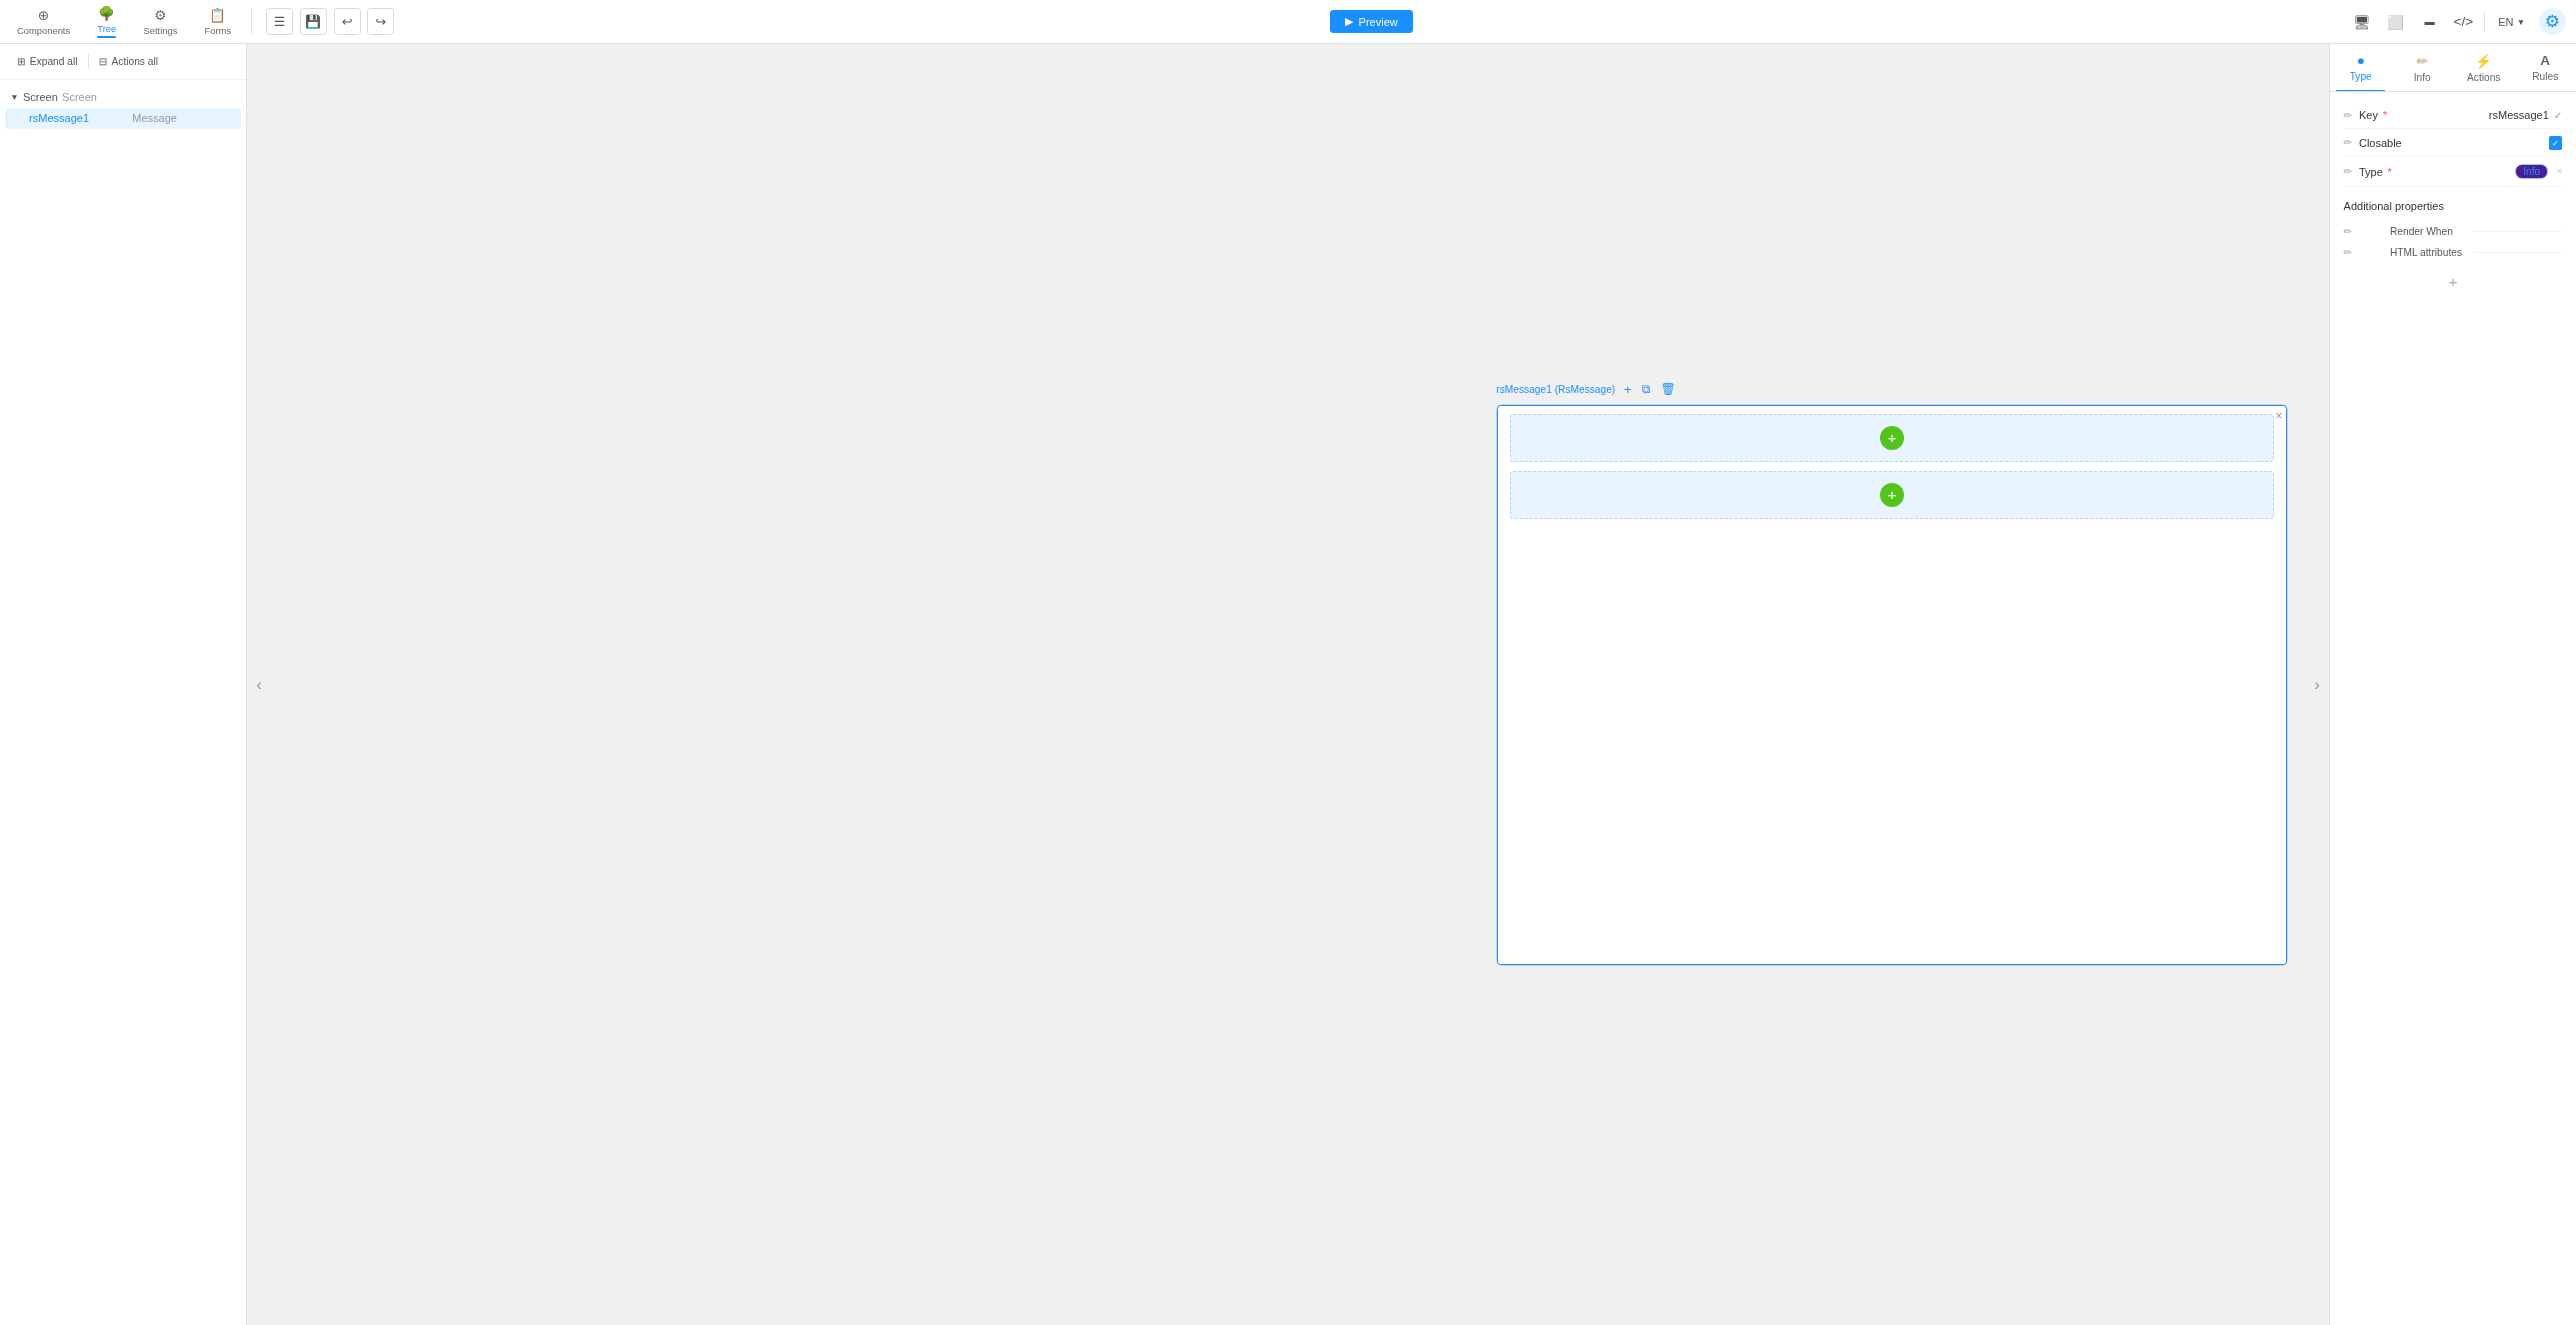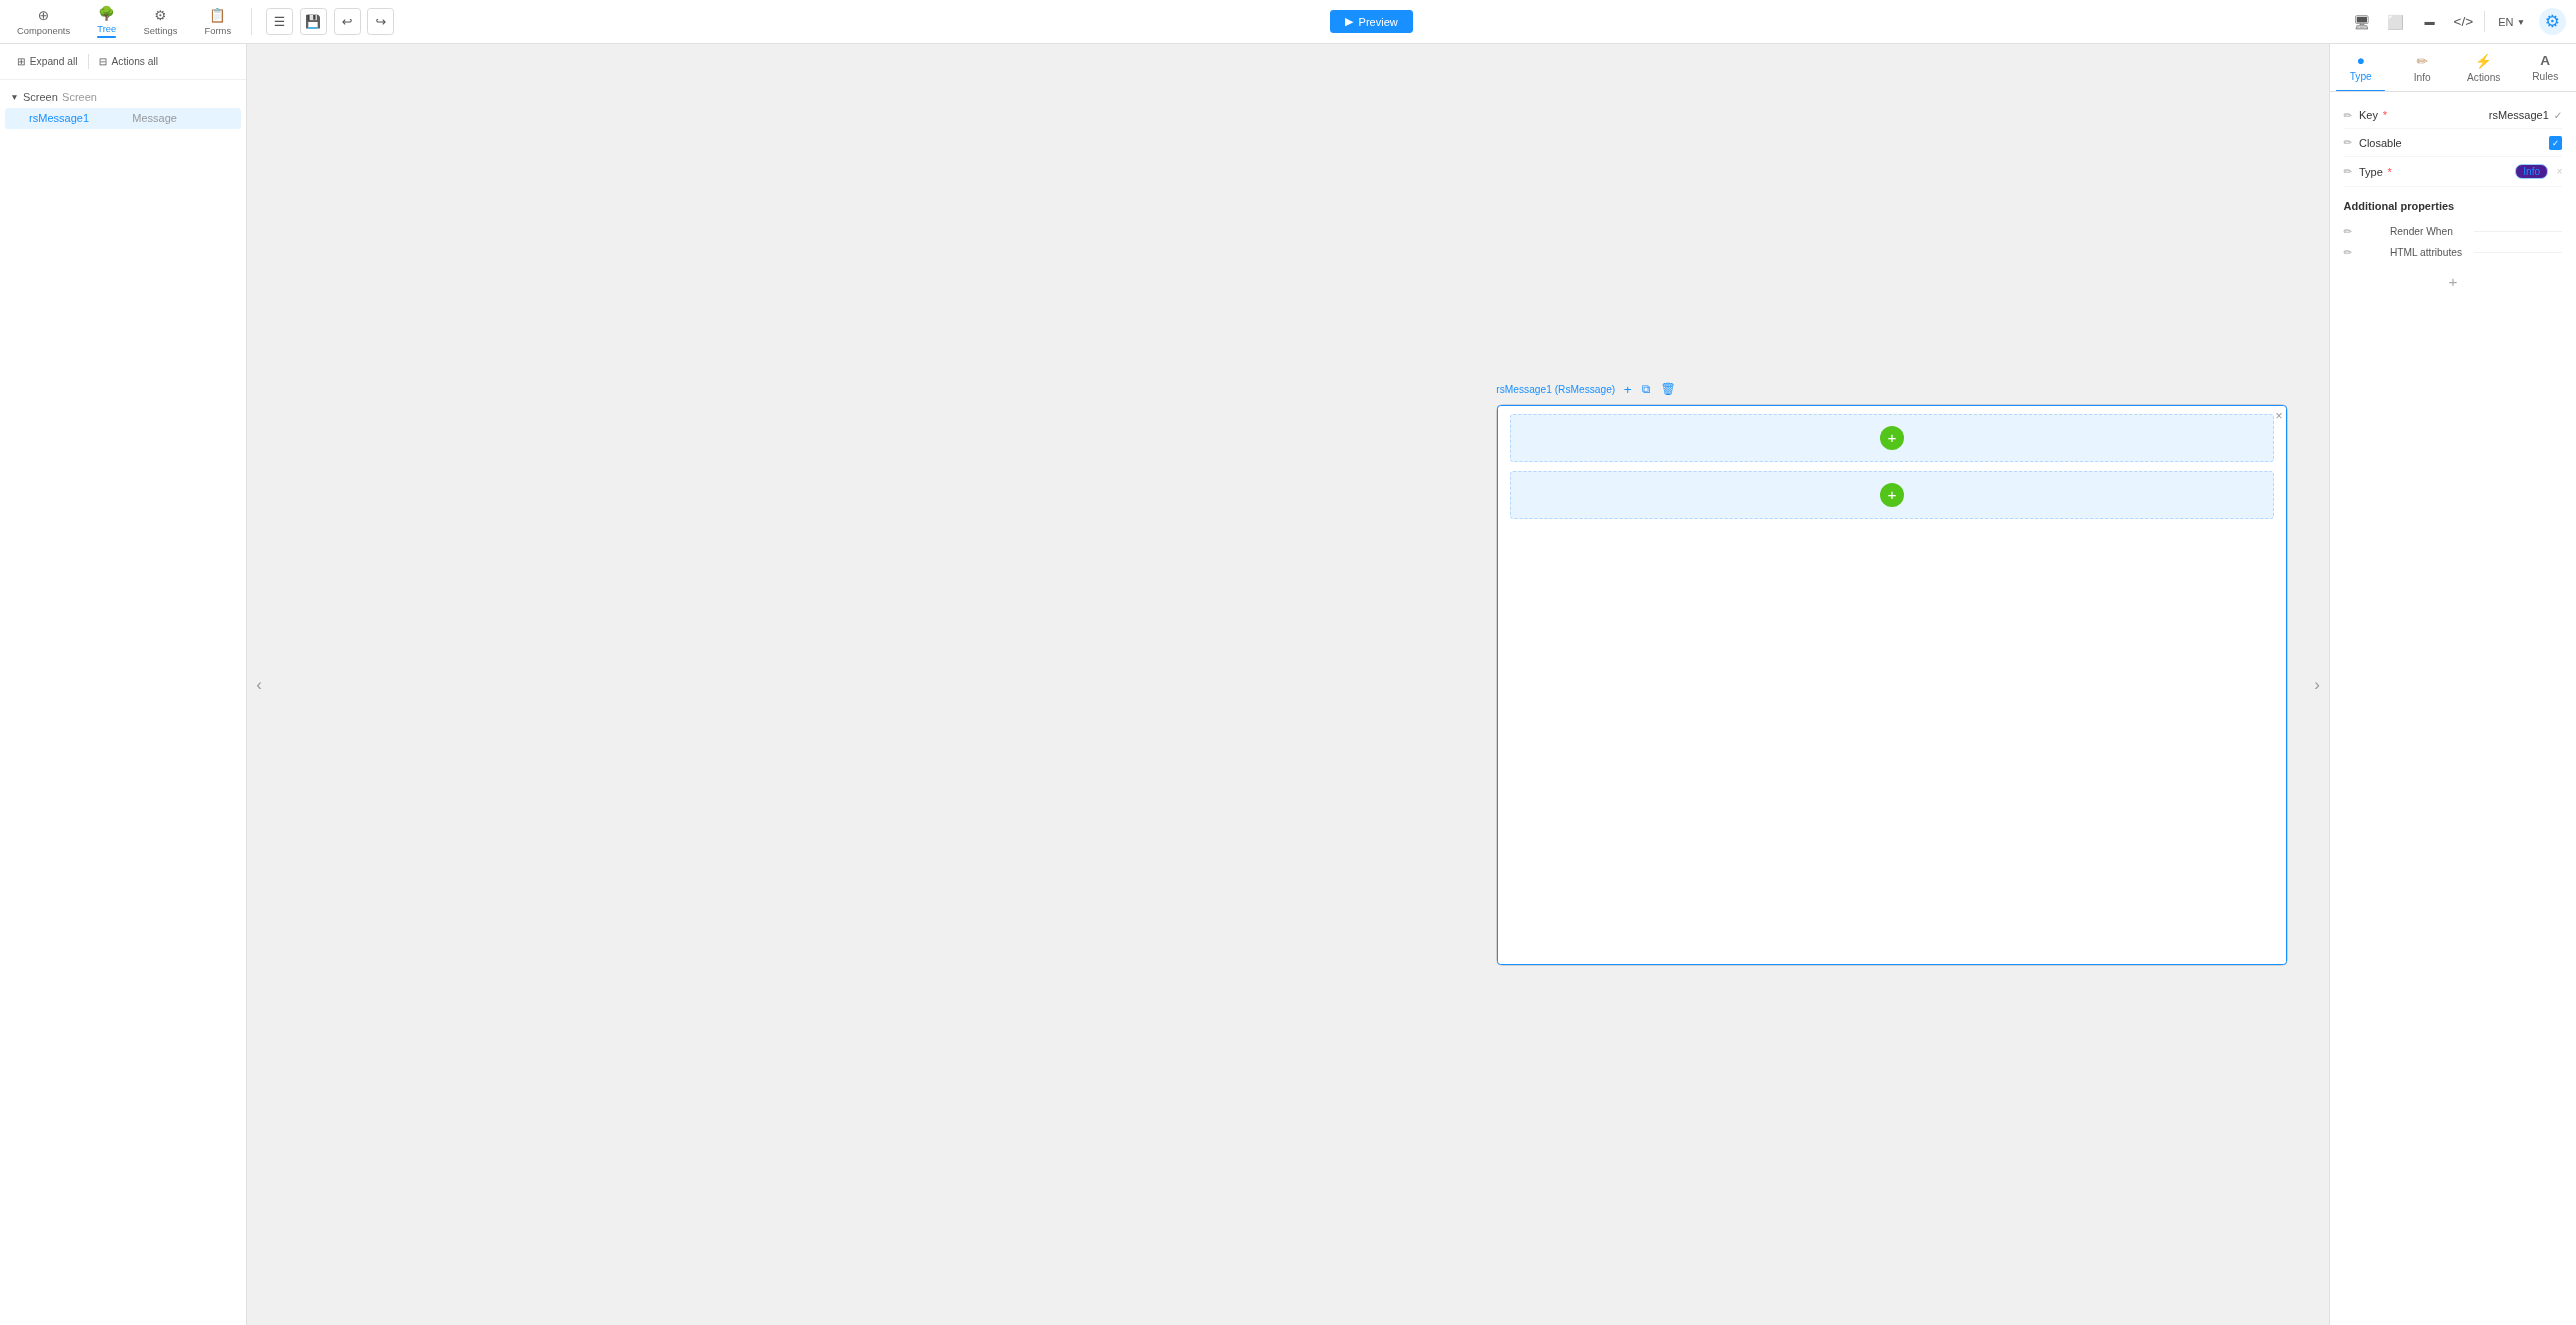--- a/index.html
+++ b/index.html
@@ -70,21 +70,21 @@
     .prop-pencil { color: #aaa; font-size: 10.2px; flex-shrink: 0; }
     .prop-label { color: #333; font-size: 11px; min-width: 68px; }
     .prop-label .required { color: #ff4d4f; margin-left: 1.7px; }
     .prop-value-container { flex: 1; display: flex; align-items: center; justify-content: flex-end; gap: 5.1px; }
     .prop-value-text { color: #333; font-size: 11px; }
     .prop-check-icon { color: #999; font-size: 10.2px; }
     .checkbox-blue { width: 13.6px; height: 13.6px; background: #1890ff; border-radius: 1.7px; display: flex; align-items: center; justify-content: center; color: #fff; font-size: 8.5px; cursor: pointer; }
     .type-tag { background: #4c1d95; color: #1890ff; border: 0.9px solid #91d5ff; border-radius: 7px; padding: 0.9px 6.8px; font-size: 10.2px; }
     .type-clear { color: #ccc; cursor: pointer; font-size: 10.2px; margin-left: 3.4px; }
 
-    .section-title { font-size: 11px; font-weight: 700; color: #333; margin: 13.6px 0 8.5px; }
+    .section-title { font-size: 11px; font-weight: 400; color: #333; margin: 13.6px 0 8.5px; }
     .sub-prop-row { display: flex; align-items: center; padding: 5.1px 0; gap: 6.8px; }
     .sub-prop-label { color: #555; font-size: 10.2px; min-width: 77px; margin-left: 31px; }
     .sub-prop-value { flex: 1; }
     .sub-prop-line { height: 0.9px; background: #f0f0f0; flex: 1; border-radius: 0.9px; }
     .add-prop-btn { display: flex; align-items: center; justify-content: center; padding: 10.2px; color: #aaa; font-size: 15.3px; cursor: pointer; }
   </style>
 </head>
 <body>
 
 <div class="top-toolbar">

